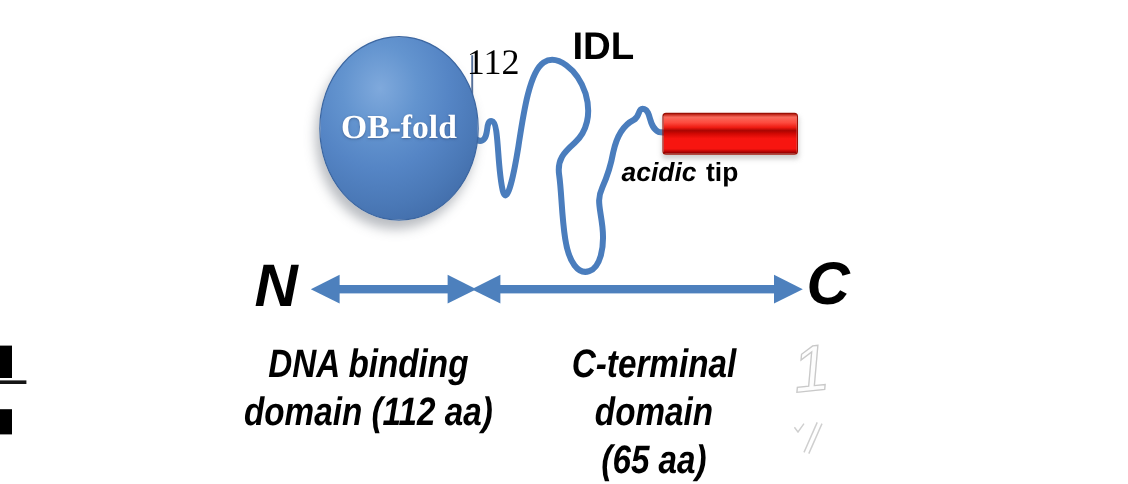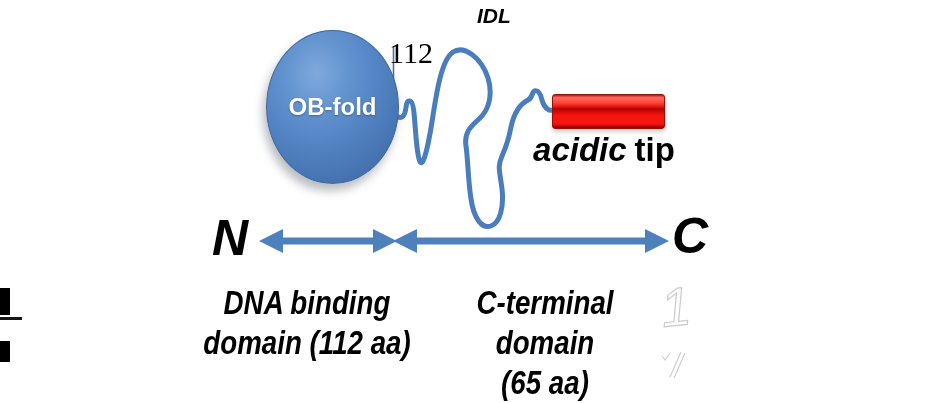--- a/index.html
+++ b/index.html
@@ -17,22 +17,22 @@
     position:absolute;left:266px;top:30px;width:131px;height:152px;
     border-radius:50%;
     background:radial-gradient(ellipse 85% 85% at 38% 28%,
       #7fa9dc 0%, #6394cf 28%, #5585c5 52%, #4a78b6 76%, #3e68a4 100%);
     border:1px solid #3c66a0;
     box-shadow:-3px 7px 10px rgba(100,106,118,0.45);
     display:flex;align-items:center;justify-content:center;
     z-index:2;
   }
   .ob-fold-label{
-    font-family:Liberation Sans, sans-serif;
-    font-weight:bold;font-size:24px;color:#ffffff;
+    font-family:Liberation Serif, serif;
+    font-weight:bold;font-size:28px;color:#ffffff;
     text-shadow:0 1px 2px rgba(40,60,100,0.5);
   }
 
   
   .acidic-box{
     position:absolute;left:552px;top:94px;width:111px;height:33px;
     border-radius:3px;
     border:1px solid #9b1005;
     background:linear-gradient(180deg,
       #b71c10 0%, #f96a5c 8%, #fd4a3e 22%, #ee1b12 34%,
@@ -40,24 +40,24 @@
     box-shadow:0 3px 4px rgba(150,150,150,0.45);
     z-index:4;
   }
 
   .txt{position:absolute;color:#000000;z-index:5;white-space:nowrap;}
   .residue-112{
     left:389px;top:16px;
     font-family:"Liberation Serif","DejaVu Serif",serif;
     font-size:30px;font-weight:normal;margin-top:20px;
   }
-  .idl-label{left:477px;top:4px;font-size:21px;font-weight:bold;font-style:italic;}
+  .idl-label{left:477px;top:20px;font-size:32px;font-weight:bold;}
   .acidic-label{
-    left:518px;top:131px;width:172px;text-align:center;
-    font-size:33px;font-weight:bold;
+    left:518px;top:131px;width:172px;text-align:left;
+    font-size:22px;font-weight:bold;
   }
   .acidic-label .it{font-style:italic;}
   .acidic-label .plain{margin-left:8px;}
   .terminus{font-size:50px;font-weight:bold;font-style:italic;line-height:1;}
   .terminus-n{left:212px;top:213px;}
   .terminus-c{left:672px;top:211px;}
   .domain-label{
     position:absolute;text-align:center;color:#000;z-index:5;
     font-size:33px;line-height:40px;font-weight:bold;font-style:italic;
     transform:scaleX(0.84);transform-origin:center top;

